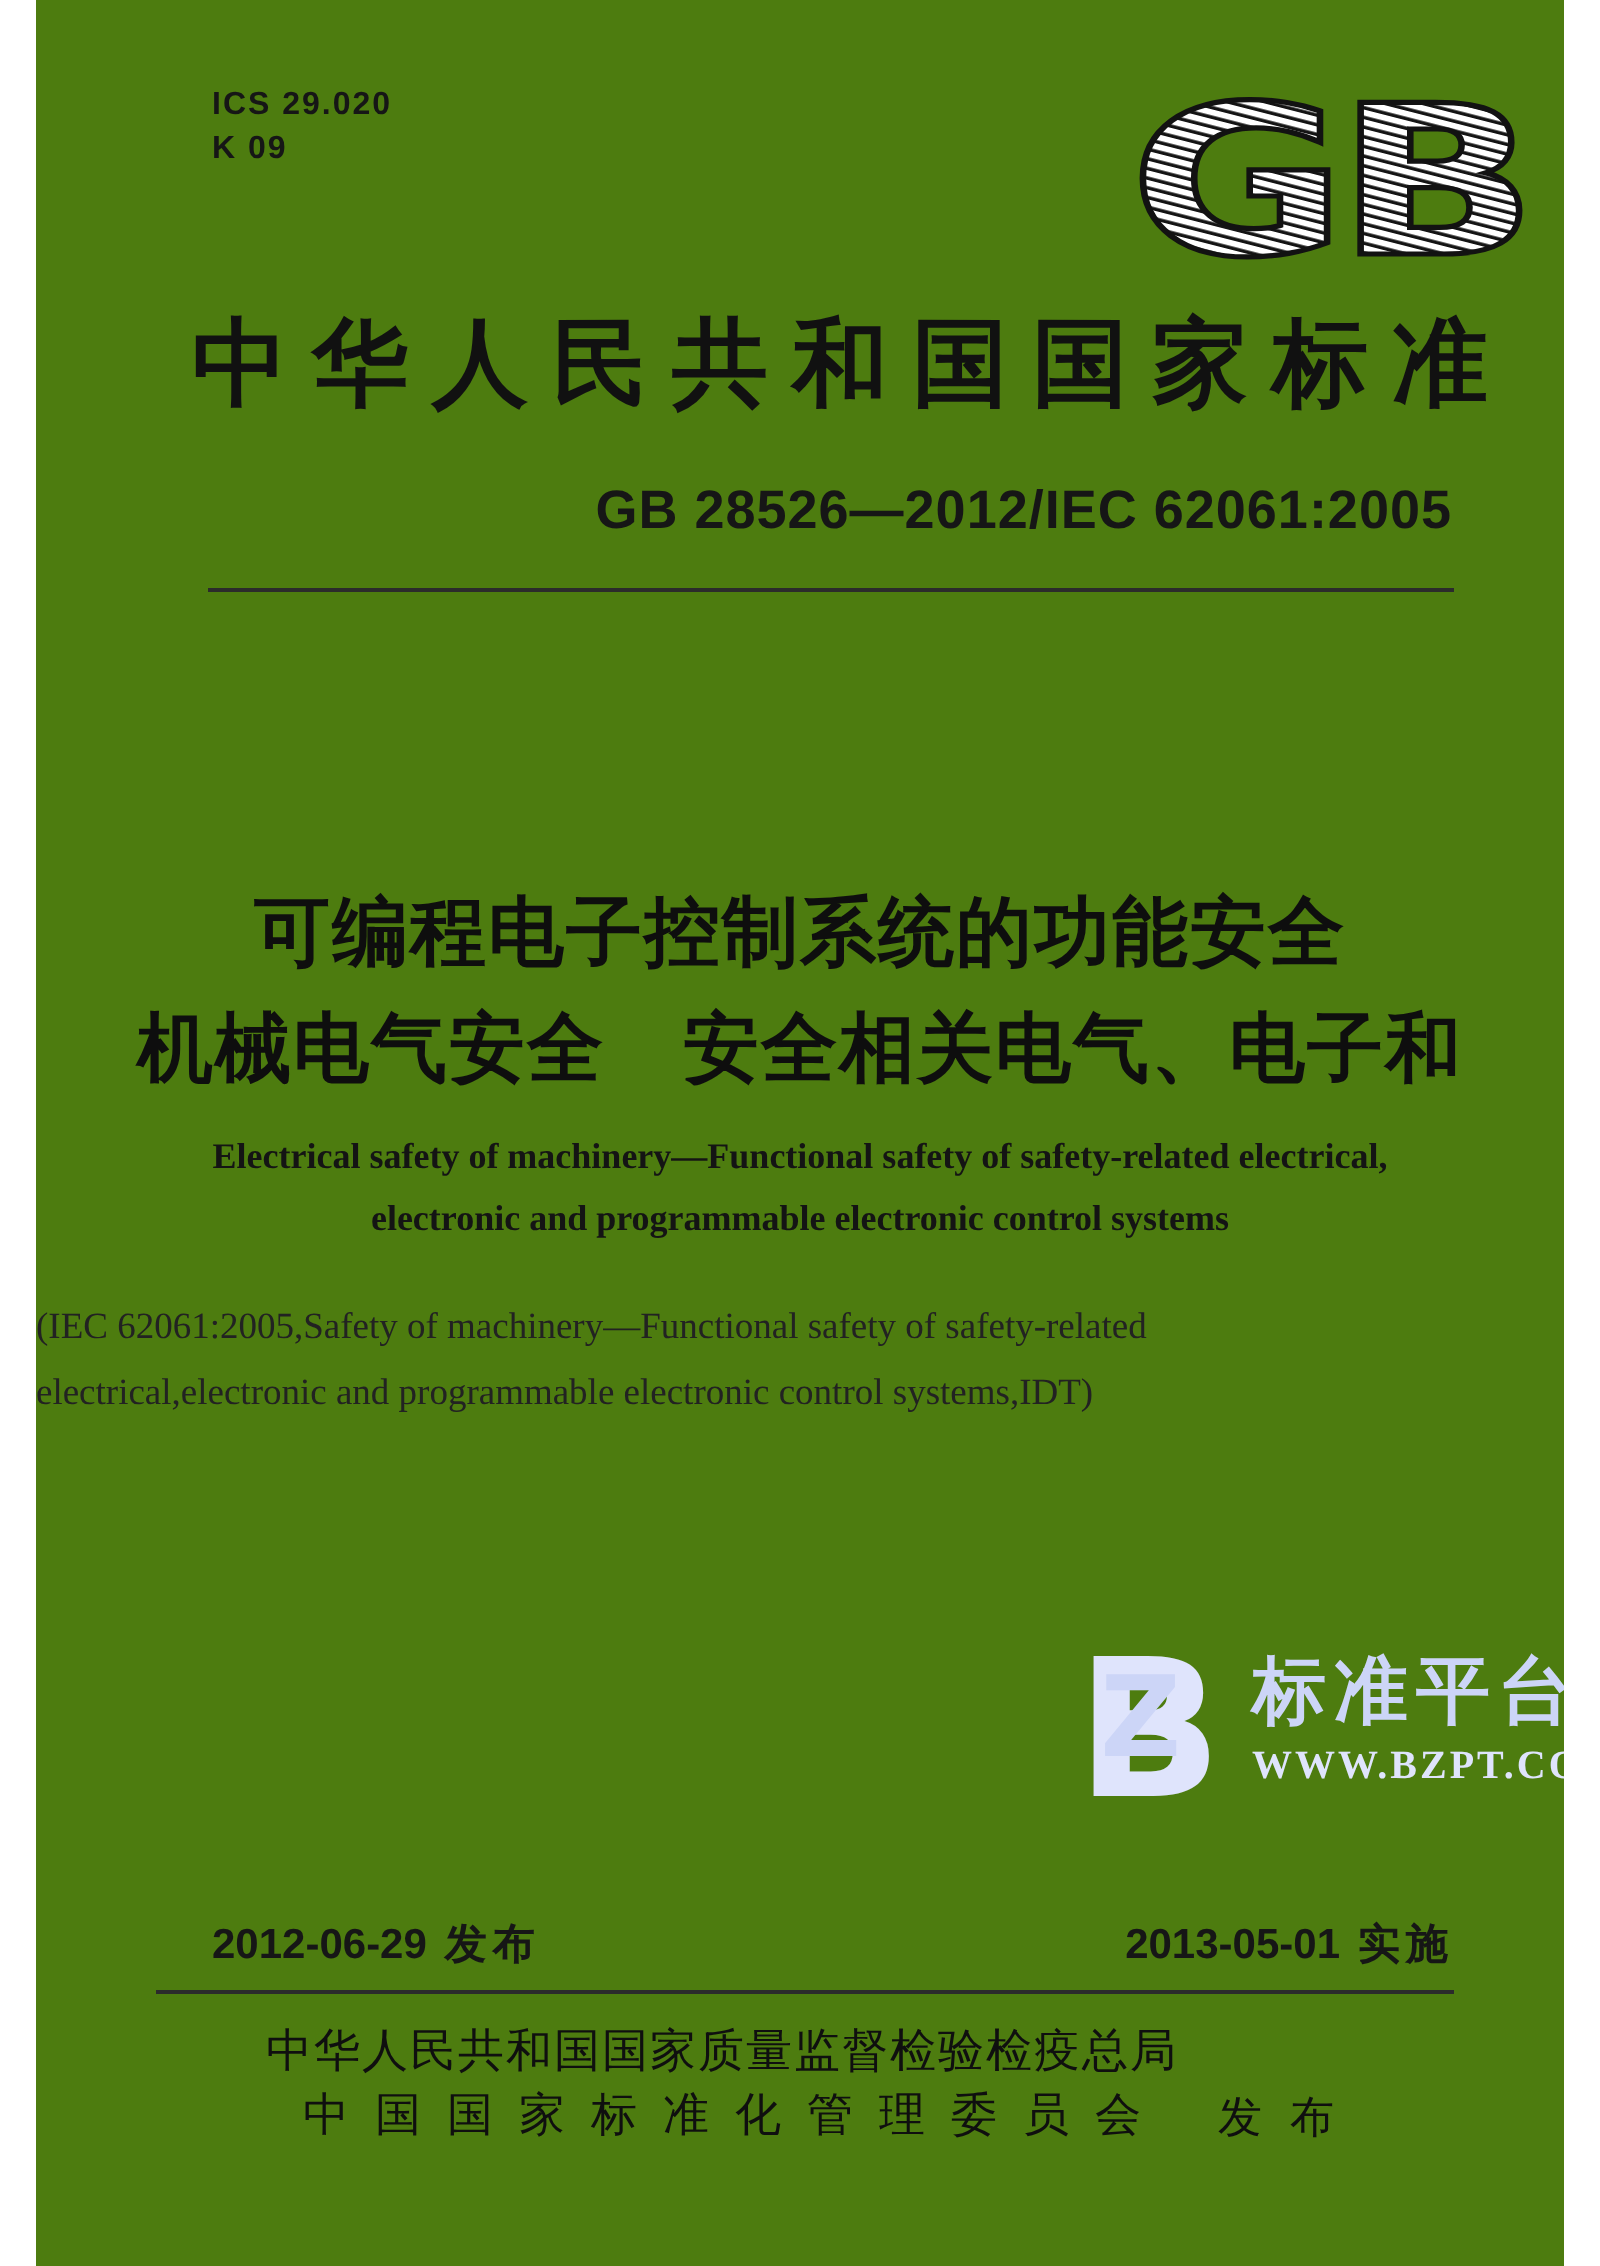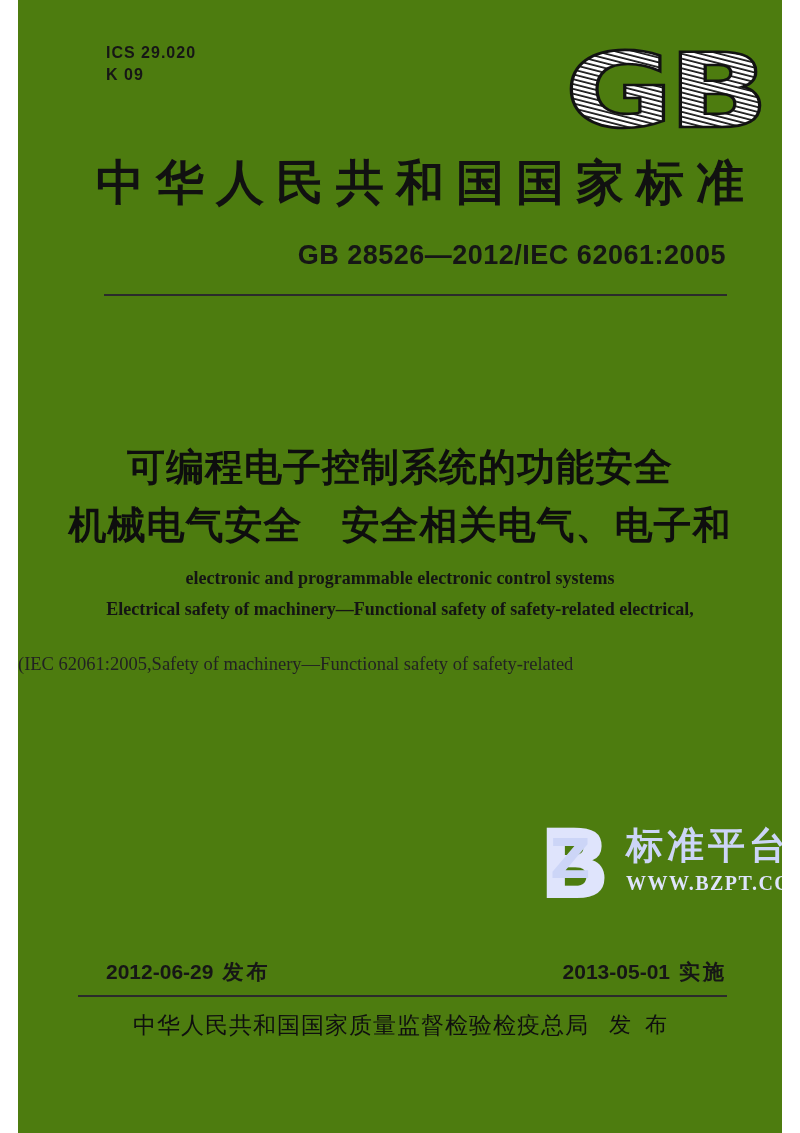--- a/index.html
+++ b/index.html
@@ -86,21 +86,21 @@
   .dates-row{
     position:absolute;left:88px;right:55px;top:958px;
     display:flex;justify-content:space-between;
     font-family:"Liberation Sans",sans-serif;
     font-weight:bold;font-size:21px;color:#161616;
   }
   .date-label{margin-left:9px;letter-spacing:3px;}
   
   .issuer-row{
     position:absolute;left:0;right:0;top:1010px;
-    display:flex;justify-content:center;align-items:flex-start;
+    display:flex;justify-content:center;align-items:flex-end;
   }
   .issuer-names{
     font-family:"Liberation Serif",serif;
     font-size:23px;line-height:32px;color:#0f0f0f;
     text-align:center;
   }
   .issuer-line1{letter-spacing:1px;white-space:nowrap;}
   .issuer-line2{letter-spacing:13px;margin-right:-13px;white-space:nowrap;}
   .publish-label{
     margin-left:20px;
@@ -136,26 +136,27 @@
   <div class="std-no">GB 28526—2012/IEC 62061:2005</div>
 
   <div class="rule rule-top"></div>
 
   <div class="title-zh">
     <div>可编程电子控制系统的功能安全</div>
     <div>机械电气安全　安全相关电气、电子和</div>
   </div>
 
   <div class="title-en">
+    <div>Electrical safety of machinery—Functional safety of safety-related electrical,</div>
     <div>electronic and programmable electronic control systems</div>
-    <div>Electrical safety of machinery—Functional safety of safety-related electrical,</div>
   </div>
 
   <div class="adoption-note">
     <div>(IEC 62061:2005,Safety of machinery—Functional safety of safety-related</div>
+    <div>electrical,electronic and programmable electronic control systems,IDT)</div>
   </div>
 
   <div class="watermark">
     <svg width="80" height="96" viewBox="0 0 80 96" xmlns="http://www.w3.org/2000/svg" aria-hidden="true">
       <text x="2" y="88" font-family="'DejaVu Sans', sans-serif" font-weight="bold" font-size="96" fill="var(--wm-light,#dfe4fc)">B</text>
       <text x="14" y="68" font-family="'DejaVu Sans', sans-serif" font-weight="bold" font-size="56" fill="var(--wm-primary,#ccd5f7)">Z</text>
     </svg>
     <div class="wm-text-col">
       <div class="wm-name">标准平台</div>
       <div class="wm-url">WWW.BZPT.COM</div>
@@ -169,17 +170,18 @@
     <div>
       <span>2013-05-01</span><span class="date-label">实施</span>
     </div>
   </div>
 
   <div class="rule rule-bottom"></div>
 
   <div class="issuer-row">
     <div class="issuer-names">
       <div class="issuer-line1">中华人民共和国国家质量监督检验检疫总局</div>
+      <div class="issuer-line2">中国国家标准化管理委员会</div>
     </div>
     <div class="publish-label">发布</div>
   </div>
 
 </div>
 
 </body></html>

